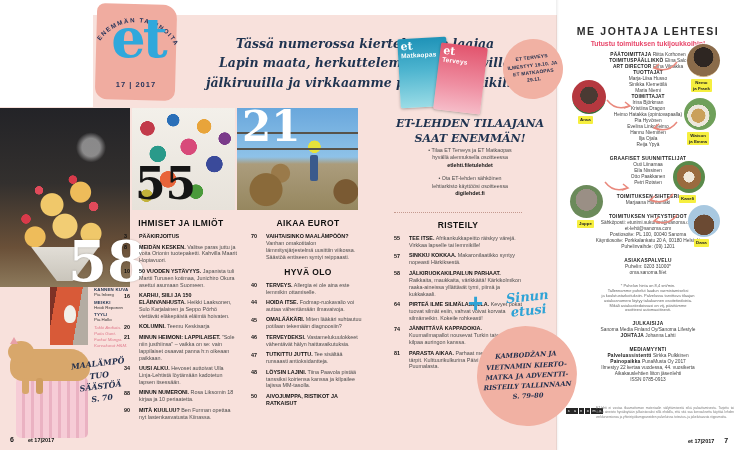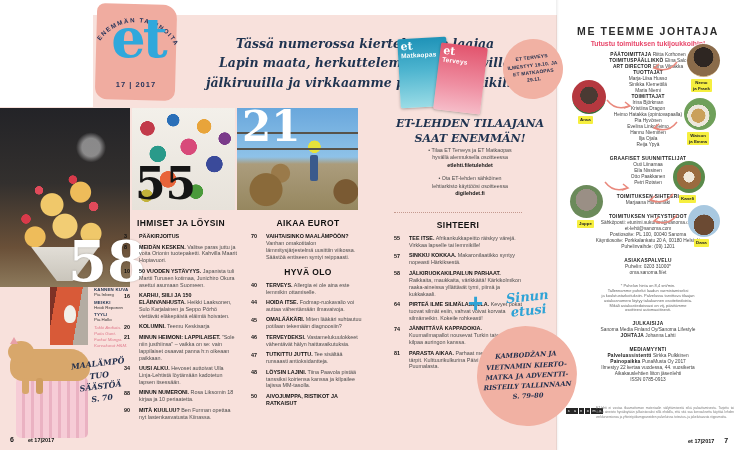--- a/index.html
+++ b/index.html
@@ -201,21 +201,21 @@
 jälkiruuilla ja virkkaamme peiton lemmikille.</div>
 
 <div class="abs photo cupcake"></div>
 <div class="abs photo crochet"></div>
 <div class="abs photo cattle"></div>
 <div class="abs bignum n58">58</div>
 <div class="abs bignum n55">55</div>
 <div class="abs bignum n21">21</div>
 
 <div class="abs toc col1">
-  <h2>IHMISET JA LÖYSIN</h2>
+  <h2>IHMISET JA ILMIÖT</h2>
   <div>
 
       <div class="toc-item">
         <span class="pg">3</span>
         <p class="tx"><b>PÄÄKIRJOITUS</b> <span></span></p>
       </div>
 
       <div class="toc-item">
         <span class="pg">8</span>
         <p class="tx"><b>MEIDÄN KESKEN.</b> <span>Valitse paras juttu ja voita Orionin tuotepaketti. Kahvilla Maarit Hopiavuori.</span></p>
@@ -302,21 +302,21 @@
 
       <div class="toc-item">
         <span class="pg">50</span>
         <p class="tx"><b>AIVOJUMPPA, RISTIKOT JA RATKAISUT</b> <span></span></p>
       </div>
     </div>
 </div>
 
 <div class="abs toc col3">
   <div class="dotted"></div>
-  <h2>SIHTEERI</h2>
+  <h2>RISTEILY</h2>
   <div>
 
       <div class="toc-item">
         <span class="pg">55</span>
         <p class="tx"><b>TEE ITSE.</b> <span>Afrikankukkapeitto räiskyy värejä. Virkkaa lapselle tai lemmikille!</span></p>
       </div>
 
       <div class="toc-item">
         <span class="pg">57</span>
         <p class="tx"><b>SINKKU KOKKAA.</b> <span>Makaronilaatikko syntyy nopeasti Härkiksestä.</span></p>
@@ -418,21 +418,21 @@
 
 <div class="abs footer f-left">
   <span class="f-page">6</span>
   <span class="f-issue">et 17|2017</span>
 </div>
 <div class="abs footer f-right">
   <span class="f-issue">et 17|2017</span>
   <span class="f-page">7</span>
 </div>
 
-<div class="abs r-title">ME TEEMME JOHTAJA</div>
+<div class="abs r-title">ME JOHTAJA LEHTESI</div>
 <div class="abs r-sub">Tutustu toimituksen tukijoukkoihin!</div>
 
 <div class="abs staff-col">
   <div class="s-block">
     <div>
 
         <div class="s-line"><b>PÄÄTOIMITTAJA</b><span>Riitta Korhonen</span></div>
 
         <div class="s-line"><b>TOIMITUSPÄÄLLIKKÖ</b><span>Elina Salo</span></div>
 

